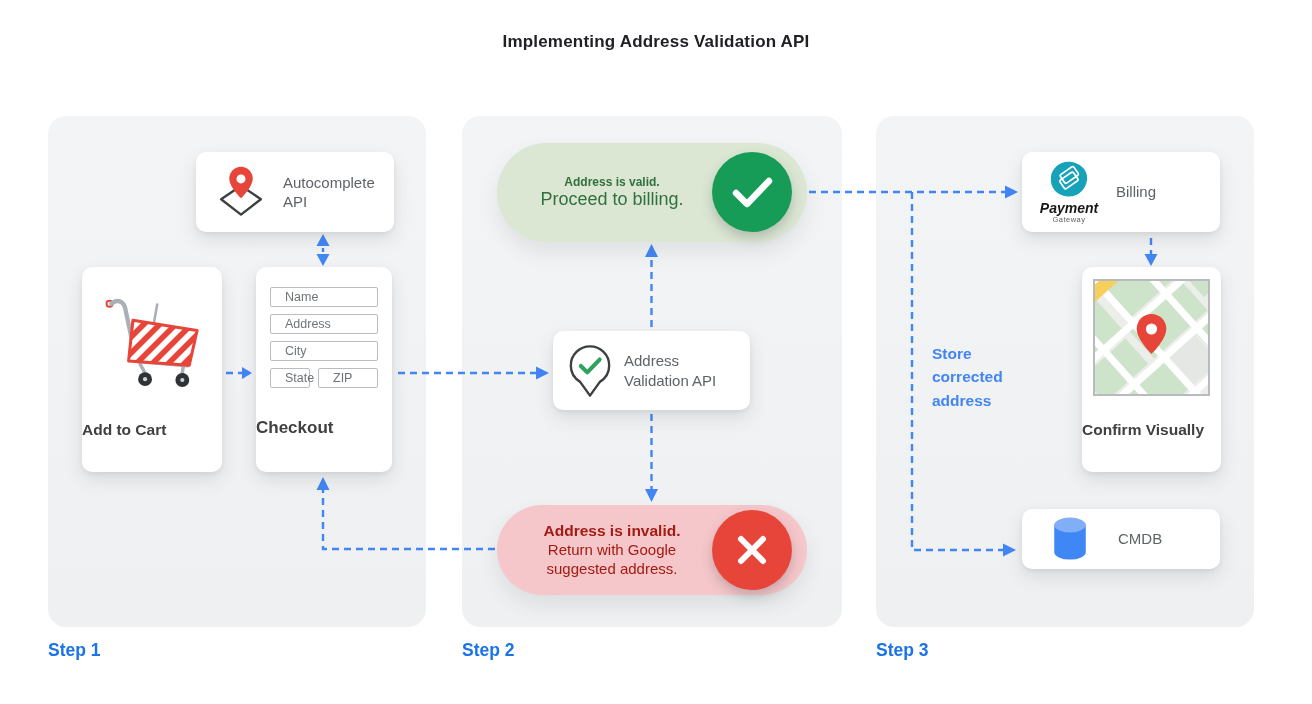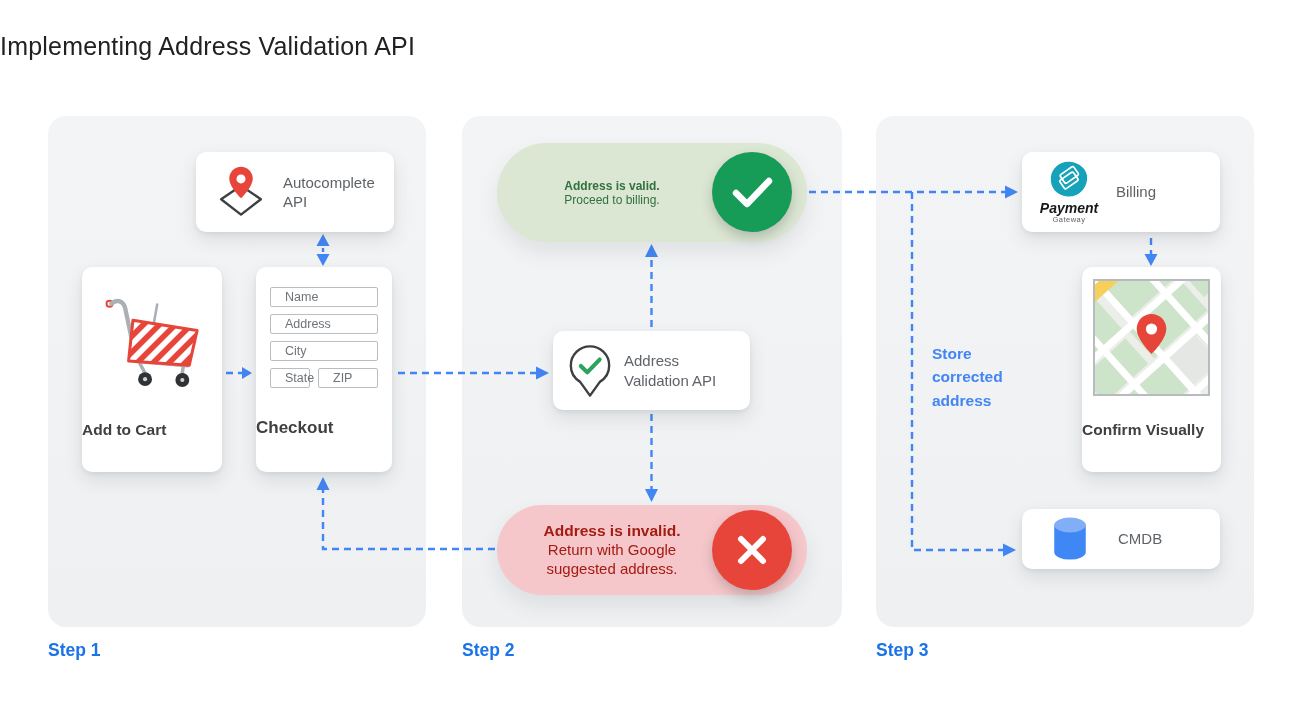--- a/index.html
+++ b/index.html
@@ -1,19 +1,19 @@
 <!DOCTYPE html>
 <html><head>
 <meta charset="utf-8">
 <style>
   * { margin:0; padding:0; box-sizing:border-box; }
   body { background:#fff; font-family:"Liberation Sans", sans-serif; }
   .canvas { position:relative; width:1312px; height:704px; background:#fff; overflow:hidden; }
-  .title { position:absolute; top:32px; left:0; width:100%; text-align:left;
-           font-size:25px; font-weight:normal; color:#202124; letter-spacing:.2px; }
+  .title { position:absolute; top:32px; left:0; width:100%; text-align:center;
+           font-size:17px; font-weight:bold; color:#202124; letter-spacing:.2px; }
   .panel { position:absolute; top:116px; height:511px; border-radius:18px;
            background:linear-gradient(180deg,#f3f4f6 0%,#eef0f2 100%); }
   #panel1 { left:48px;  width:378px; }
   #panel2 { left:462px; width:380px; }
   #panel3 { left:876px; width:378px; }
   .step-label { position:absolute; top:640px; font-size:17.5px; font-weight:bold; color:#1a73e8; }
   .arrows { position:absolute; left:0; top:0; z-index:2; pointer-events:none; }
   .card { position:absolute; background:#fff; border-radius:10px; z-index:3;
           box-shadow:0 8px 18px rgba(60,64,67,.12), 0 2px 4px rgba(60,64,67,.08); }
   .hcard { display:flex; align-items:center; padding-left:16px; gap:13px; }
@@ -21,21 +21,21 @@
   .vlabel { font-weight:bold; font-size:15.5px; color:#404040; text-align:left; line-height:1.3; }
   
   .field { border:1.5px solid #b9bdc2; background:#fff; height:20px; border-radius:2px;
            font-size:12.5px; color:#6f7479; display:flex; align-items:center; padding-left:14px; }
   
   .pill { position:absolute; z-index:3; border-radius:50px; box-shadow:0 10px 20px rgba(60,64,67,.10); }
   .pill-text { position:absolute; left:20px; top:0; width:190px; height:100%;
                display:flex; flex-direction:column; justify-content:center; text-align:center; }
   .pill.green { background:#dbe7d3; }
   .pill.green .pt { color:#31703f; font-weight:bold; font-size:12px; }
-  .pill.green .ps { color:#31703f; font-size:12px; }
+  .pill.green .ps { color:#31703f; font-size:18px; }
   .pill.red { background:#f6c7ca; }
   .pill.red .pt { color:#a31b12; font-weight:bold; font-size:15.5px; }
   .pill.red .ps { color:#a31b12; font-size:15px; line-height:1.3; }
   .badge { position:absolute; left:215px; width:80px; height:80px; border-radius:50%;
            box-shadow:0 6px 12px rgba(60,64,67,.25); }
   .badge.greenb { background:#169c57; top:9px; }
   .badge.redb   { background:#e8453a; top:5px; }
   .annotation { position:absolute; left:932px; top:342px; width:95px; z-index:3;
                 color:#4285f4; font-weight:bold; font-size:15.5px; line-height:1.5; }
   .logo-block { display:flex; flex-direction:column; align-items:center; width:62px; }

